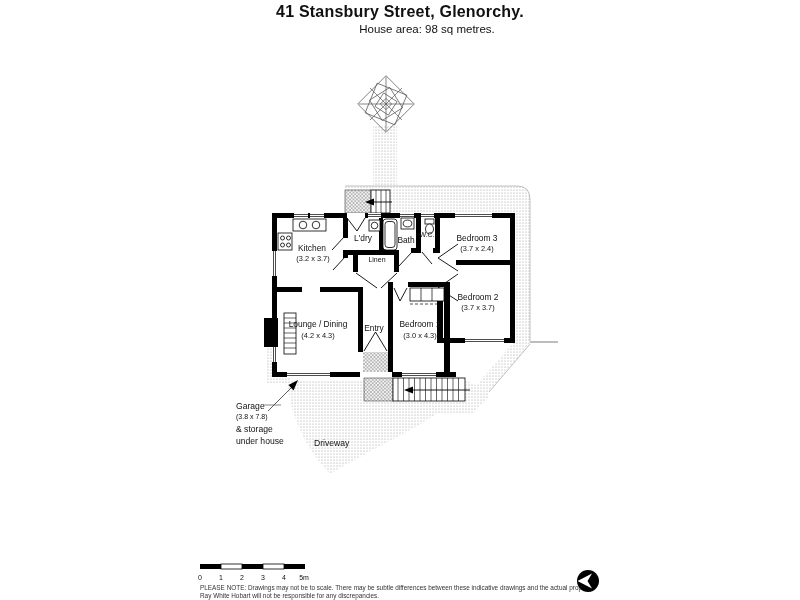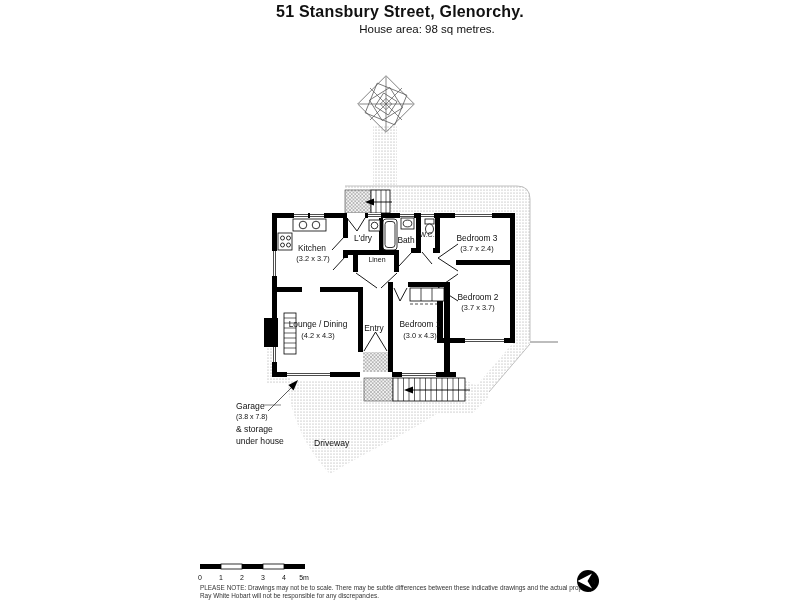--- a/index.html
+++ b/index.html
@@ -18,21 +18,21 @@
   .fineprint{font-size:6.4px;fill:#333;}
   .wall{fill:#000;}
   .winline{stroke:#000;stroke-width:0.7;}
   .leaf{stroke:#000;stroke-width:0.9;fill:none;}
   .fixture{fill:#fff;stroke:#000;stroke-width:0.8;}
   .edge{stroke:#999;stroke-width:0.6;fill:none;}
 </style>
 </head>
 <body>
 
-<div class="hdr" id="title">51 Stansbury Street, Glenorchy.</div>
+<div class="hdr" id="title">41 Stansbury Street, Glenorchy.</div>
 <div class="hdr" id="subtitle">House area: 98 sq metres.</div>
 
 <svg width="800" height="600" viewBox="0 0 800 600">
   <defs>
     <pattern id="stipple" width="3" height="3" patternUnits="userSpaceOnUse">
       <rect width="3" height="3" fill="#ffffff"></rect>
       <circle cx="1" cy="1" r="0.55" fill="#989898"></circle>
     </pattern>
     <pattern id="hatch" width="3.5" height="3.5" patternUnits="userSpaceOnUse">
       <rect width="3.5" height="3.5" fill="#f4f4f4"></rect>

